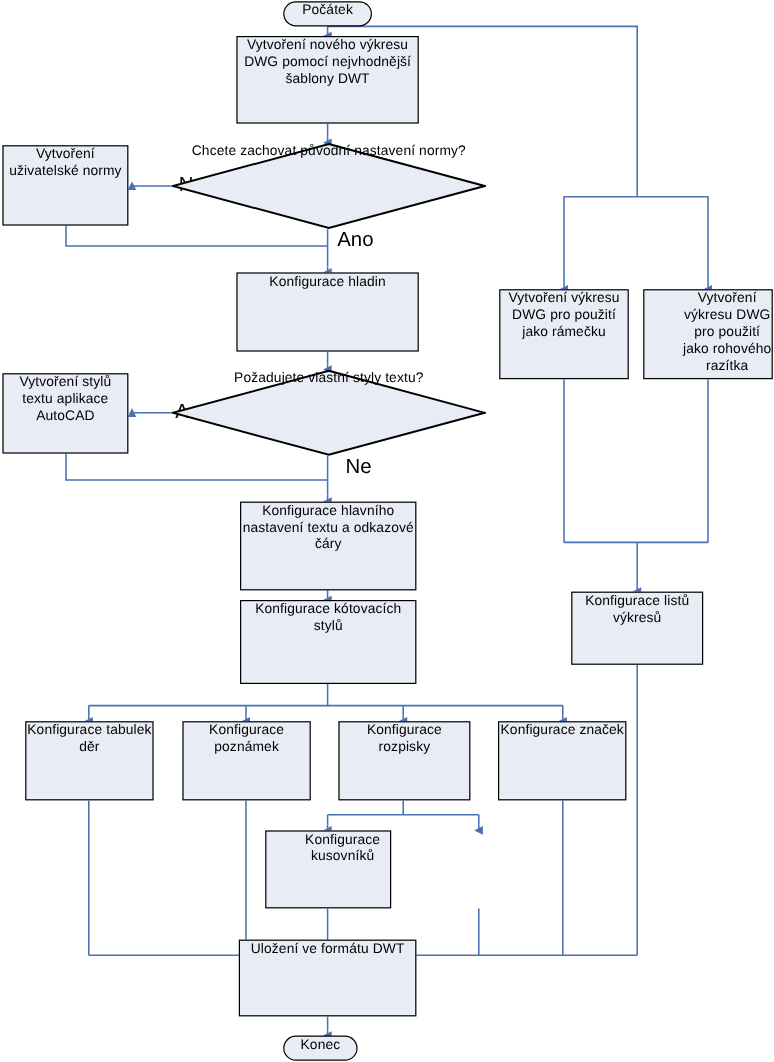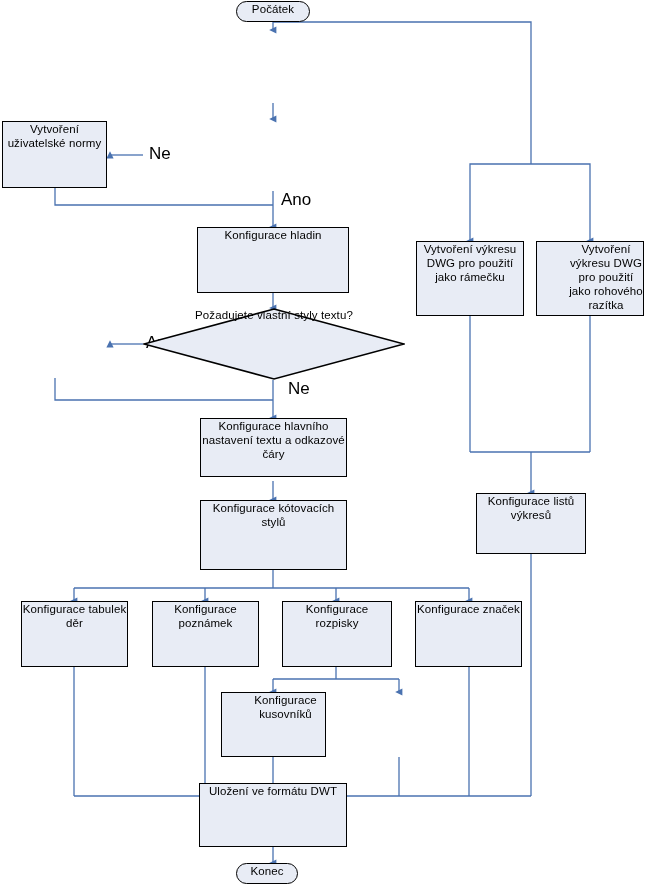--- a/index.html
+++ b/index.html
@@ -158,47 +158,59 @@
       <path d="M273,847 L273,858"></path>
       <path d="M273,858 L273,863" marker-end="url(#ah)"></path>
 
     </g>
   </svg>
 
   <div class="node terminator" style="left:236px; top:1px; width:74px; height:21px;">
     <span>Počátek</span>
   </div>
 
-
+  <div class="node process" style="left:197px; top:30px; width:152px; height:73px;">
+    <span>Vytvoření nového výkresu DWG pomocí nejvhodnější šablony DWT</span>
+  </div>
+
+  <div class="node decision" style="left:143px; top:119px; width:262px; height:72px;">
+    <svg viewBox="0 0 262 72" preserveAspectRatio="none">
+      <polygon points="131,1 261,36 131,71 1,36" fill="#e8ecf5" stroke="#000000" stroke-width="1.6"></polygon>
+    </svg>
+    <span class="dlabel">Chcete zachovat původní nastavení normy?</span>
+  </div>
 
   <div class="node process" style="left:2px; top:121px; width:105px; height:67px;">
     <span>Vytvoření uživatelské normy</span>
   </div>
 
   <div class="edge-label" style="left:120px; top:148px;">Ne</div>
 
   <div class="edge-label" style="left:252px; top:194px;">Ano</div>
 
   <div class="node process" style="left:197px; top:227px; width:152px; height:66px;">
     <span>Konfigurace hladin</span>
   </div>
 
   <div class="node decision" style="left:143px; top:308px; width:262px; height:72px;">
     <svg viewBox="0 0 262 72" preserveAspectRatio="none">
       <polygon points="131,1 261,36 131,71 1,36" fill="#e8ecf5" stroke="#000000" stroke-width="1.6"></polygon>
     </svg>
     <span class="dlabel">Požadujete vlastní styly textu?</span>
   </div>
 
+  <div class="node process" style="left:2px; top:311px; width:105px; height:67px;">
+    <span>Vytvoření stylů textu aplikace AutoCAD</span>
+  </div>
 
   <div class="edge-label" style="left:117px; top:337px;">Ano</div>
 
   <div class="edge-label" style="left:259px; top:383px;">Ne</div>
 
-  <div class="node process" style="left:200px; top:418px; width:147px; height:59px;">
+  <div class="node process" style="left:200px; top:418px; width:147px; height:74px;">
     <span>Konfigurace hlavního nastavení textu a odkazové čáry</span>
   </div>
 
   <div class="node process" style="left:200px; top:500px; width:147px; height:70px;">
     <span>Konfigurace kótovacích stylů</span>
   </div>
 
   <div class="node process" style="left:21px; top:601px; width:107px; height:66px;">
     <span>Konfigurace tabulek děr</span>
   </div>

